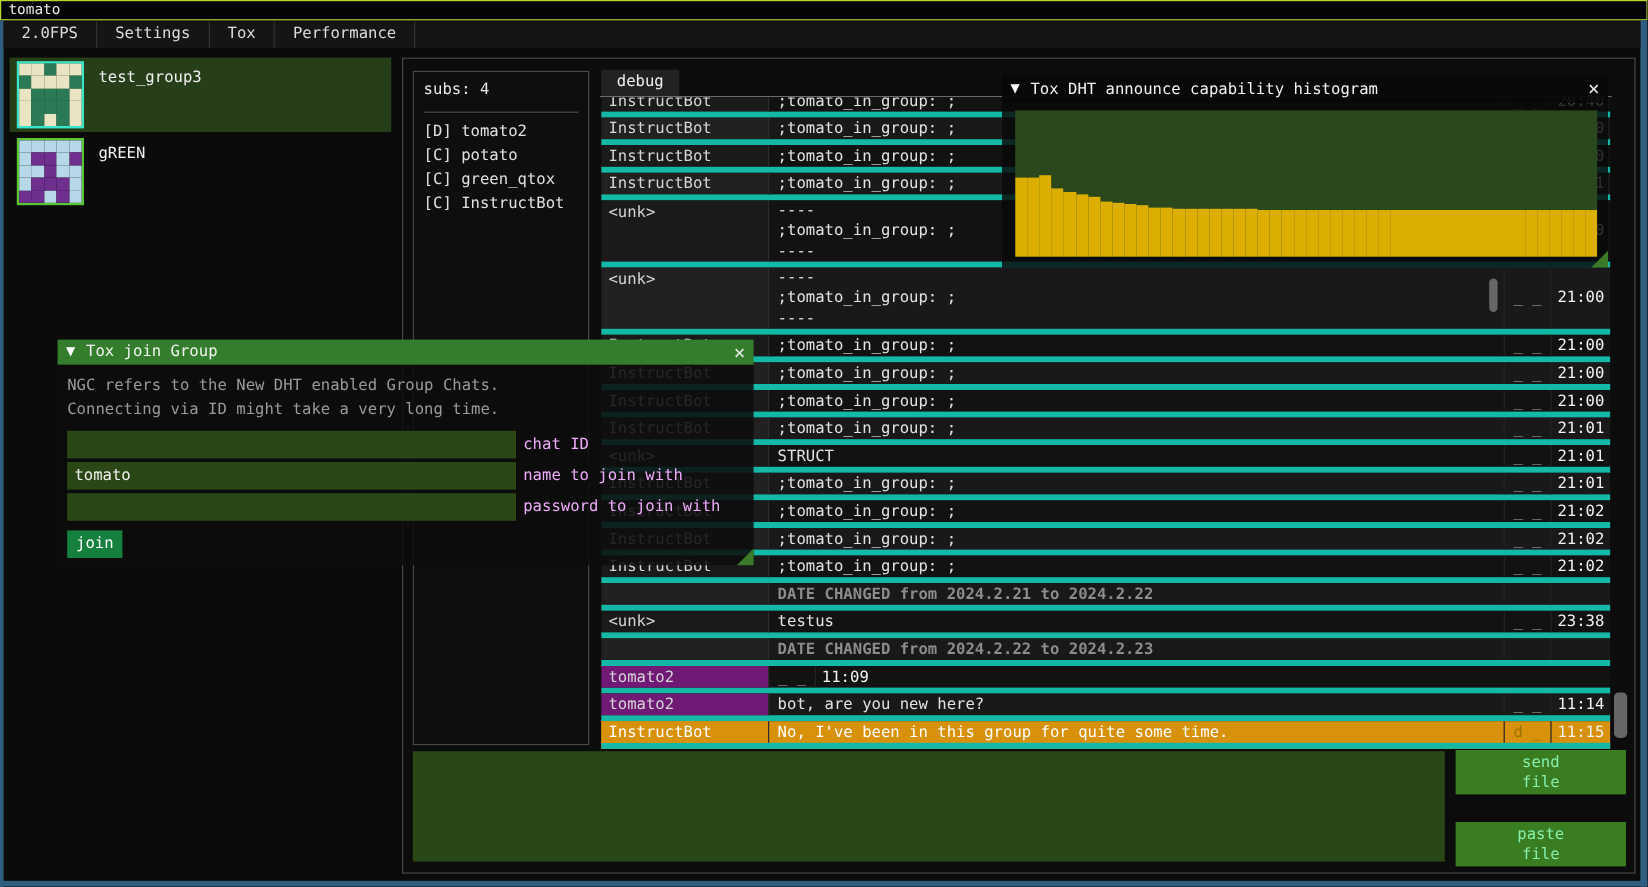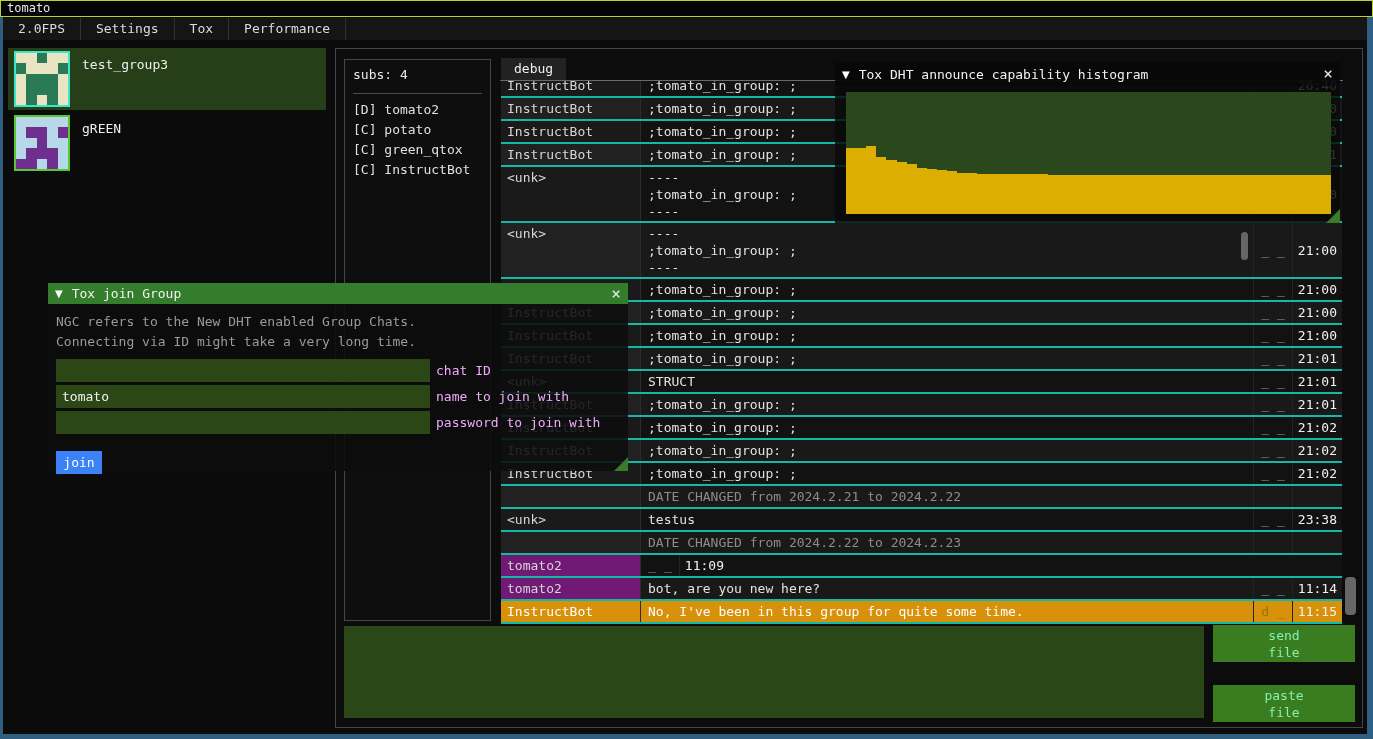--- a/index.html
+++ b/index.html
@@ -49,21 +49,21 @@
   .chat-tab {
     position:absolute; left:165px; top:9px; height:22px; line-height:22px;
     padding:0 13px; background:#222222; color:#f0f0f0;
   }
   .tab-underline { position:absolute; left:164px; top:31px; width:843px; height:1px; background:#6a6a6a; }
   
   .chat-table { position:absolute; left:165px; top:32px; width:841px; height:545px; overflow:hidden; }
   .chat-rows { margin-top:-6px; }
   .msg-row {
     display:flex; align-items:flex-start; height:23px;
-    border-bottom:2px solid #14b8a6; background:#121212;
+    border-bottom:5px solid #14b8a6; background:#121212;
   }
   .msg-row.alt { background:#191919; }
   .msg-row.tall { height:56px; }
   .cell-name {
     width:140px; height:100%; padding-left:6px; color:#d6d6d6;
     background:rgba(255,255,255,0.035); border-right:1px solid #2c2c2c;
     display:flex; align-items:center; overflow:hidden;
   }
   .tall .cell-name { align-items:flex-start; padding-top:3px; }
   .cell-msg {
@@ -77,21 +77,21 @@
     white-space:pre; overflow:hidden;
   }
   .cell-time {
     width:49px; height:100%; color:#f2f2f2; display:flex;
     align-items:center; justify-content:flex-end; padding-right:5px;
   }
   .msg-row.self .cell-name { background:#701a75; }
   .msg-row.highlight, .msg-row.highlight .cell-name { background:#d8910a; color:#ffffff; }
   .msg-row.highlight .cell-msg { color:#ffffff; }
   .msg-row.highlight .cell-status { color:#9a7500; }
-  .msg-row.date .cell-msg { color:#8c8c8c; }
+  .msg-row.date .cell-msg { color:#8c8c8c;font-weight:bold; }
   
   .composer-input {
     position:absolute; left:8px; top:577px; width:860px; height:92px;
     background:#2a4717; border:none; outline:none; resize:none;
     color:#e8e8e8; font-family:inherit; font-size:13px; padding:4px 6px;
   }
   .file-btn {
     position:absolute; left:877px; width:142px; height:37px;
     background:#397d20; color:#86efac; text-align:center; line-height:17px;
     padding-top:2px; cursor:pointer;
@@ -123,22 +123,22 @@
     background:rgba(12,12,12,0.88); padding:8px;
   }
   .join-desc { color:#9a9a9a; line-height:20px; white-space:nowrap; }
   .field-row { display:flex; align-items:center; height:26px; margin-top:0px; }
   .field-input {
     width:374px; height:23px; background:#2b4716; color:#f0f0f0;
     line-height:23px; padding-left:6px; overflow:hidden;
   }
   .field-label { margin-left:6px; color:#f0abfc; white-space:nowrap; }
   .join-btn {
-    display:inline-block; margin-top:16px; width:46px; height:23px;
-    background:#3b82f6; color:#fff; text-align:center; line-height:23px; cursor:pointer;
+    display:inline-block; margin-top:7px; width:46px; height:23px;
+    background:#15803d; color:#fff; text-align:center; line-height:23px; cursor:pointer;
   }
   
   .scroll-thumb { position:absolute; background:#666; border-radius:4px; }
   .thumb-mid { left:1241px; top:232px; width:7px; height:28px; }
   .thumb-main { left:1345px; top:577px; width:11px; height:38px; }
 </style>
 </head>
 <body>
 
 <div class="app">

